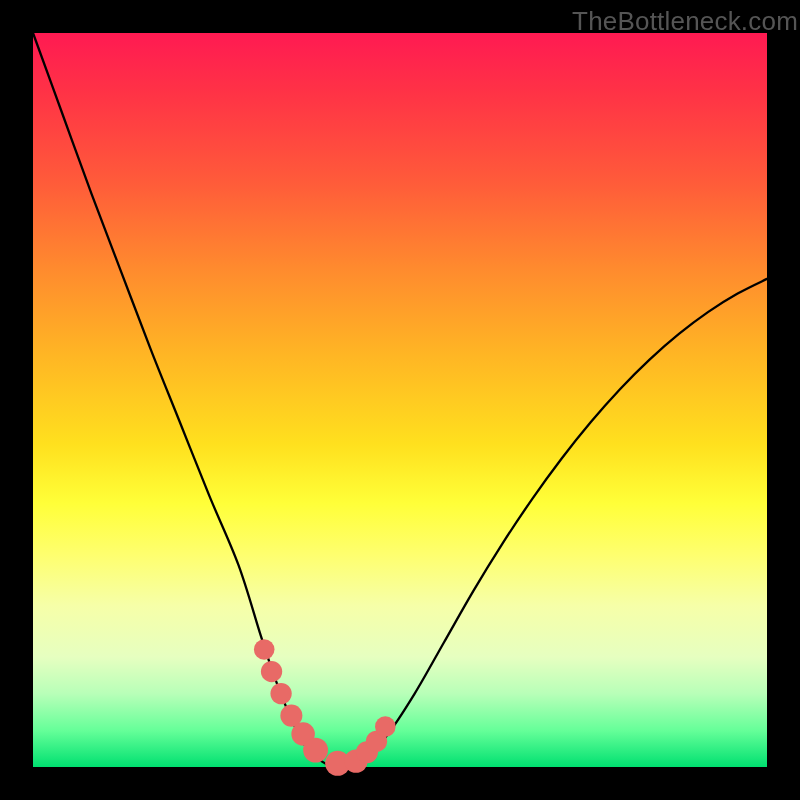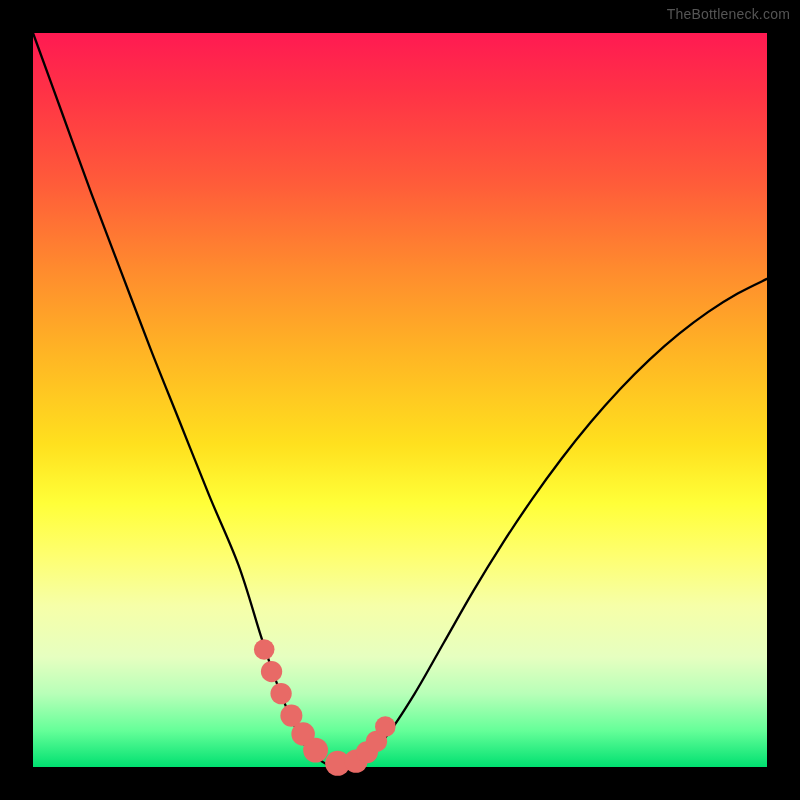--- a/index.html
+++ b/index.html
@@ -35,23 +35,23 @@
       #f6ffa8 78%,
       #e6ffc0 85%,
       #b8ffb8 90%,
       #66ff99 95%,
       #00e070 100%
     );
   }
   .watermark {
     position: absolute;
     top: 6px;
-    right: 10px;
+    right: 2px;
     color: #555;
-    font-size: 14px;
+    font-size: 26px;
     letter-spacing: 0.2px;
     font-weight: 400;
     user-select: none;
   }
   svg.curve {
     position: absolute;
     left: 0;
     top: 0;
     width: 734px;
     height: 734px;

